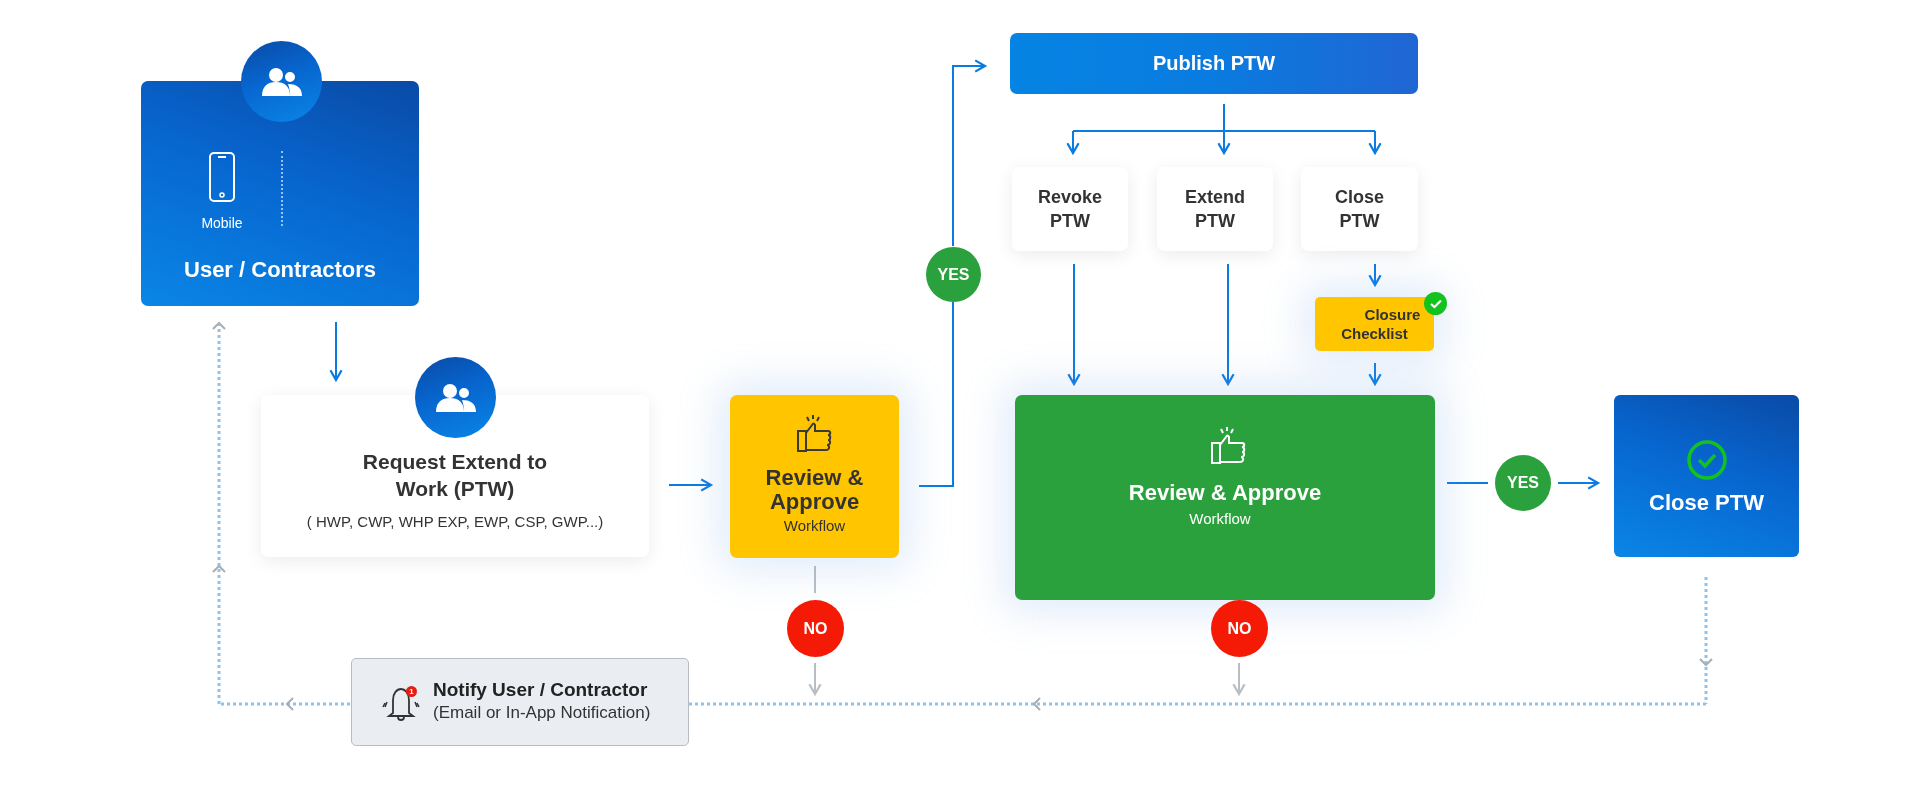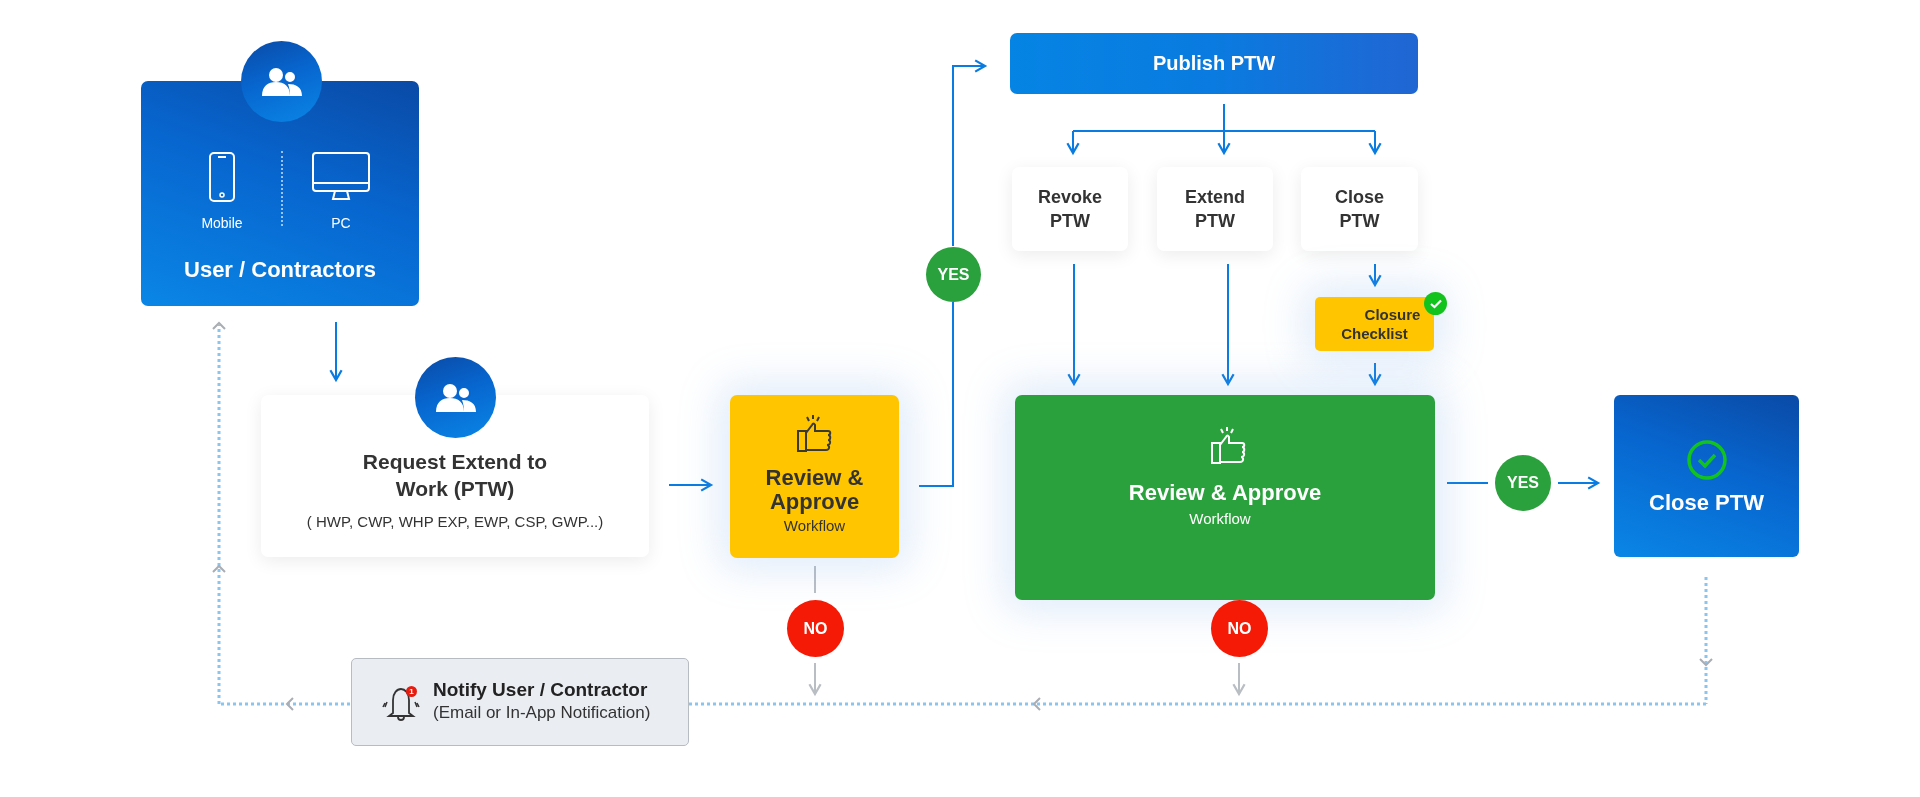--- a/index.html
+++ b/index.html
@@ -71,28 +71,20 @@
 <div class="box blue-grad2" style="left:141px;top:81px;width:278px;height:225px;">
   <div class="abs" style="left:45px;top:70px;width:72px;text-align:center;">
     <svg width="28" height="52" viewBox="0 0 28 52" style="display:block;margin:0 auto;">
       <rect x="2" y="2" width="24" height="48" rx="4" fill="none" stroke="#fff" stroke-width="2"></rect>
       <line x1="10" y1="6" x2="18" y2="6" stroke="#fff" stroke-width="2"></line>
       <circle cx="14" cy="44" r="2" fill="none" stroke="#fff" stroke-width="1.5"></circle>
     </svg>
     <div style="color:#fff;font-size:14px;margin-top:12px;">Mobile</div>
   </div>
   <div class="abs" style="left:140px;top:70px;height:75px;border-left:2px dotted rgba(255,255,255,0.6);"></div>
-  <div class="abs" style="left:160px;top:70px;width:80px;text-align:center;">
-    <svg width="60" height="52" viewBox="0 0 60 52" style="display:block;margin:0 auto;">
-      <rect x="2" y="2" width="56" height="38" rx="3" fill="none" stroke="#fff" stroke-width="2"></rect>
-      <line x1="2" y1="32" x2="58" y2="32" stroke="#fff" stroke-width="2"></line>
-      <path d="M24,40 L22,48 L38,48 L36,40" fill="none" stroke="#fff" stroke-width="2"></path>
-    </svg>
-    <div style="color:#fff;font-size:14px;margin-top:12px;">PC</div>
-  </div>
   <div class="abs center-text" style="left:0;right:0;top:176px;color:#fff;font-weight:bold;font-size:22px;">User / Contractors</div>
 </div>
 <div class="circle blue-grad" style="left:241px;top:41px;width:81px;height:81px;">
   <svg width="44" height="32" viewBox="0 0 44 32">
     <circle cx="16" cy="9" r="7" fill="#fff"></circle>
     <path d="M2,30 C2,20 8,16 16,16 C24,16 30,20 30,30 Z" fill="#fff"></path>
     <circle cx="30" cy="11" r="6" fill="#fff" stroke="#0766cf" stroke-width="2"></circle>
     <path d="M28,18 C36,18 42,21 42,30 L30,30 C30,24 29,21 28,18 Z" fill="#fff"></path>
   </svg>
 </div>

